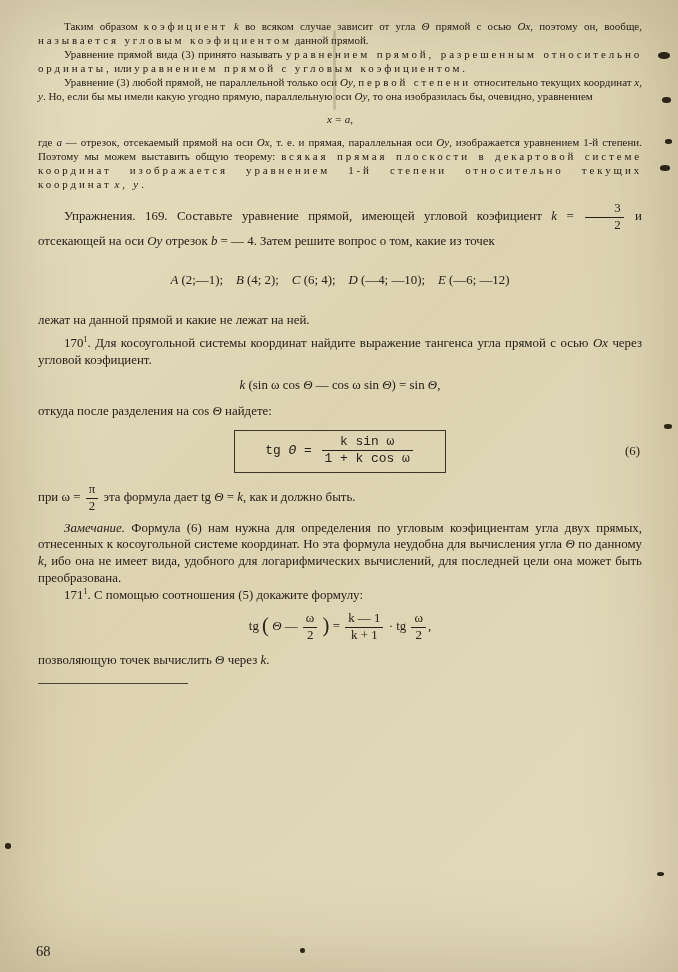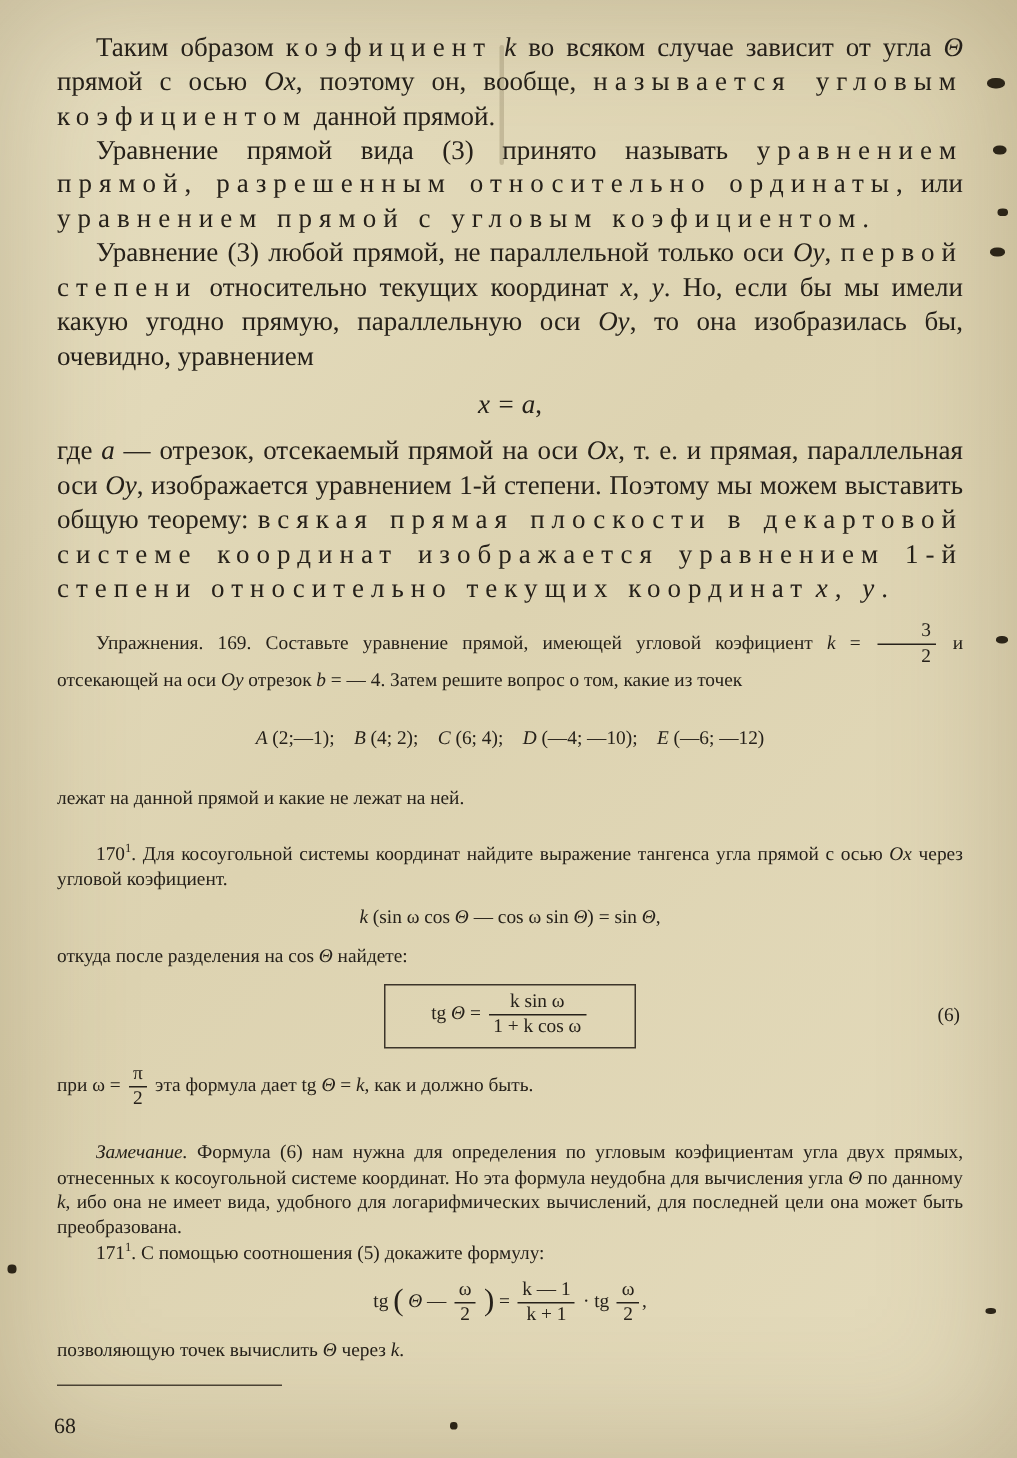--- a/index.html
+++ b/index.html
@@ -8,39 +8,39 @@
     width:678px;height:972px;
     box-sizing:border-box;
     overflow:hidden;
     font-family:"Liberation Serif","DejaVu Serif",serif;
     background:linear-gradient(135deg,#e7dfc1 0%,#ddd3b1 45%,#e4dbbc 100%);
     color:var(--ink,#26211a);
     padding:20px 36px 0 38px;
     box-shadow:inset 0 0 90px rgba(110,90,50,.30);
   }
   p{margin:0;}
-  .t{font-size:18px;line-height:1.27;}
+  .t{font-size:11px;line-height:1.27;}
   .s{font-size:12.9px;line-height:1.30;}
   .j{text-align:justify;}
   .ind{text-indent:26px;}
   .sp{letter-spacing:.26em;}
   .it{font-style:italic;}
   .it.sp{font-style:italic;letter-spacing:.26em;}
   .sup{vertical-align:super;font-size:.65em;line-height:0;}
   .formula{text-align:center;margin:9px 0;}
   .frac{display:inline-block;vertical-align:middle;text-align:center;line-height:1.08;margin:0 2px;}
   .frac .num{display:block;border-bottom:1px solid currentColor;padding:0 3px 1px;}
   .frac .den{display:block;padding:1px 3px 0;}
   .paren{font-size:1.6em;vertical-align:-0.08em;line-height:0;font-weight:400;}
   .f6row{display:flex;align-items:center;justify-content:center;position:relative;margin:10px 0;}
-  .fbox{border:1.4px solid #3c352a;padding:4px 30px 6px;}
+  .fbox{border:1.4px solid #3c352a;padding:4px 30px 6px;font-family:Liberation Mono, monospace;}
   .eqnum{position:absolute;right:2px;top:50%;transform:translateY(-50%);}
   .points{text-align:center;margin:23px 0;}
   .mt10{margin-top:10px;}
-  .mt6{margin-top:20px;}
+  .mt6{margin-top:6px;}
   .footrule{width:150px;border-top:1px solid #4a4234;margin:14px 0 5px;}
   .pagenum{position:absolute;left:36px;bottom:12px;font-size:14.5px;font-family:Liberation Serif, serif;}
   .speck{position:absolute;background:#2c2518;border-radius:45%;}
   .crease{position:absolute;left:333px;top:30px;width:3px;height:80px;background:rgba(95,80,48,.22);border-radius:2px;}
 </style>
 </head>
 <body>
 
 <div class="page" style="--ink: #26211a;">
 

